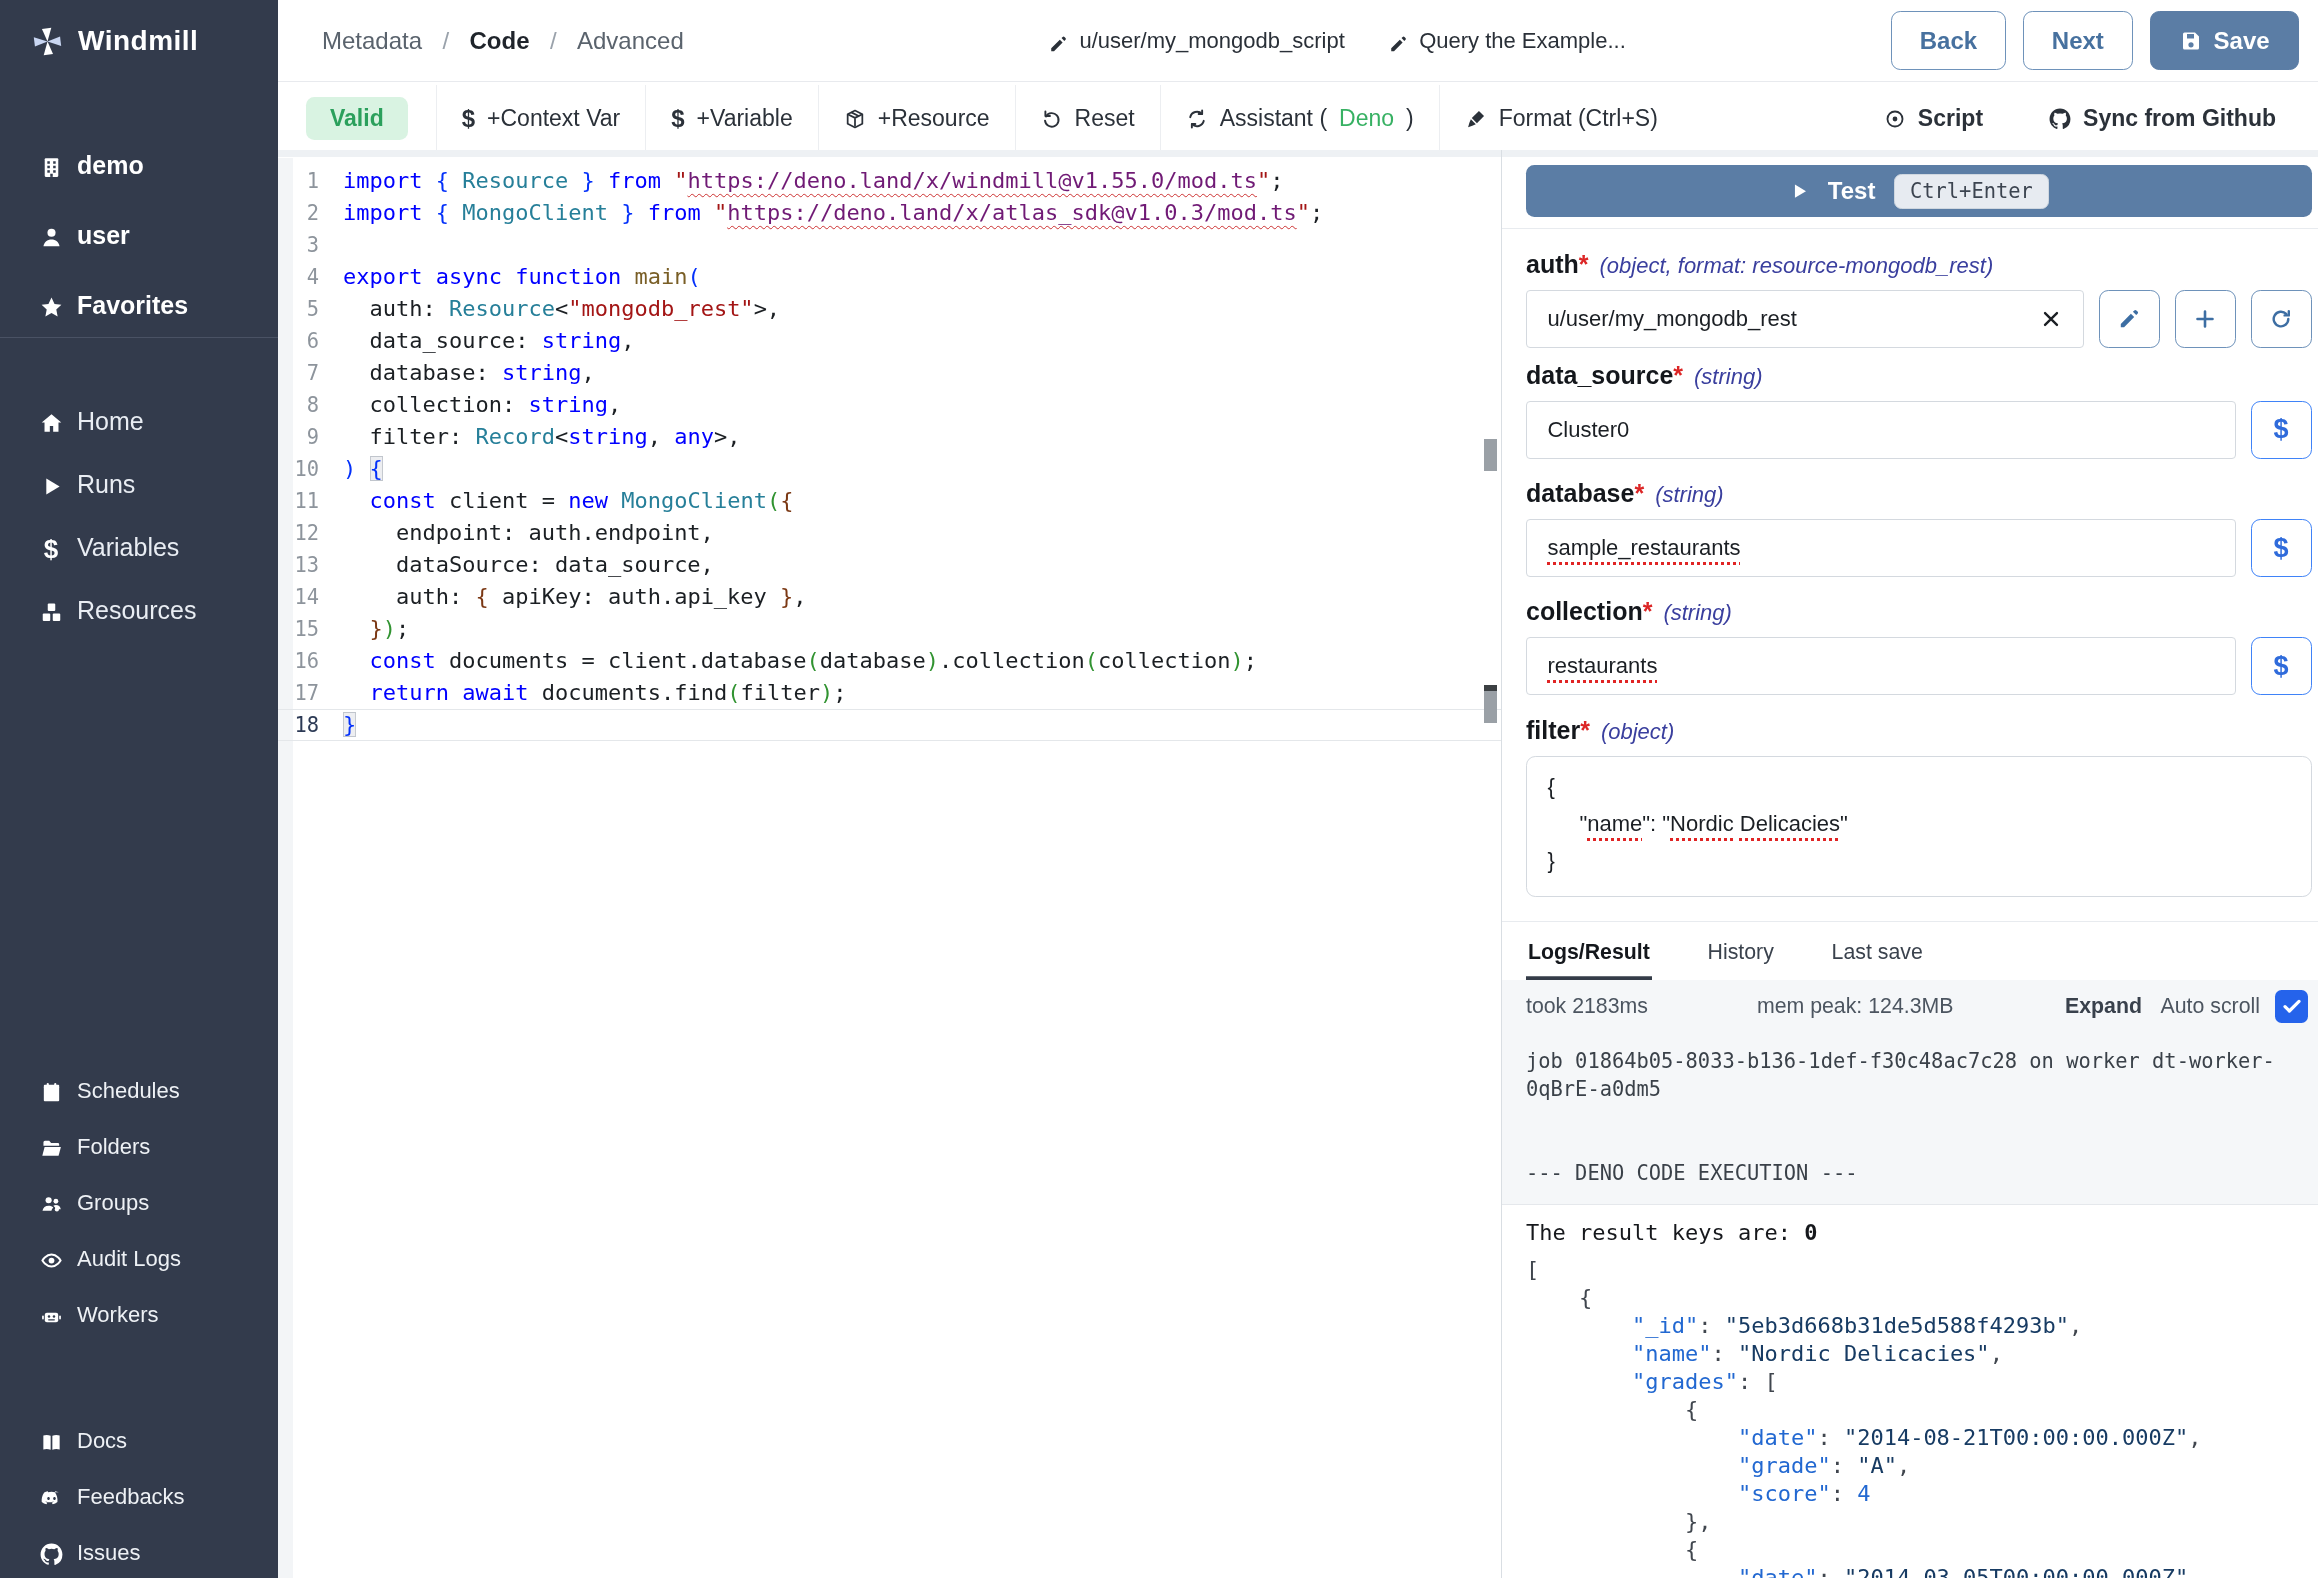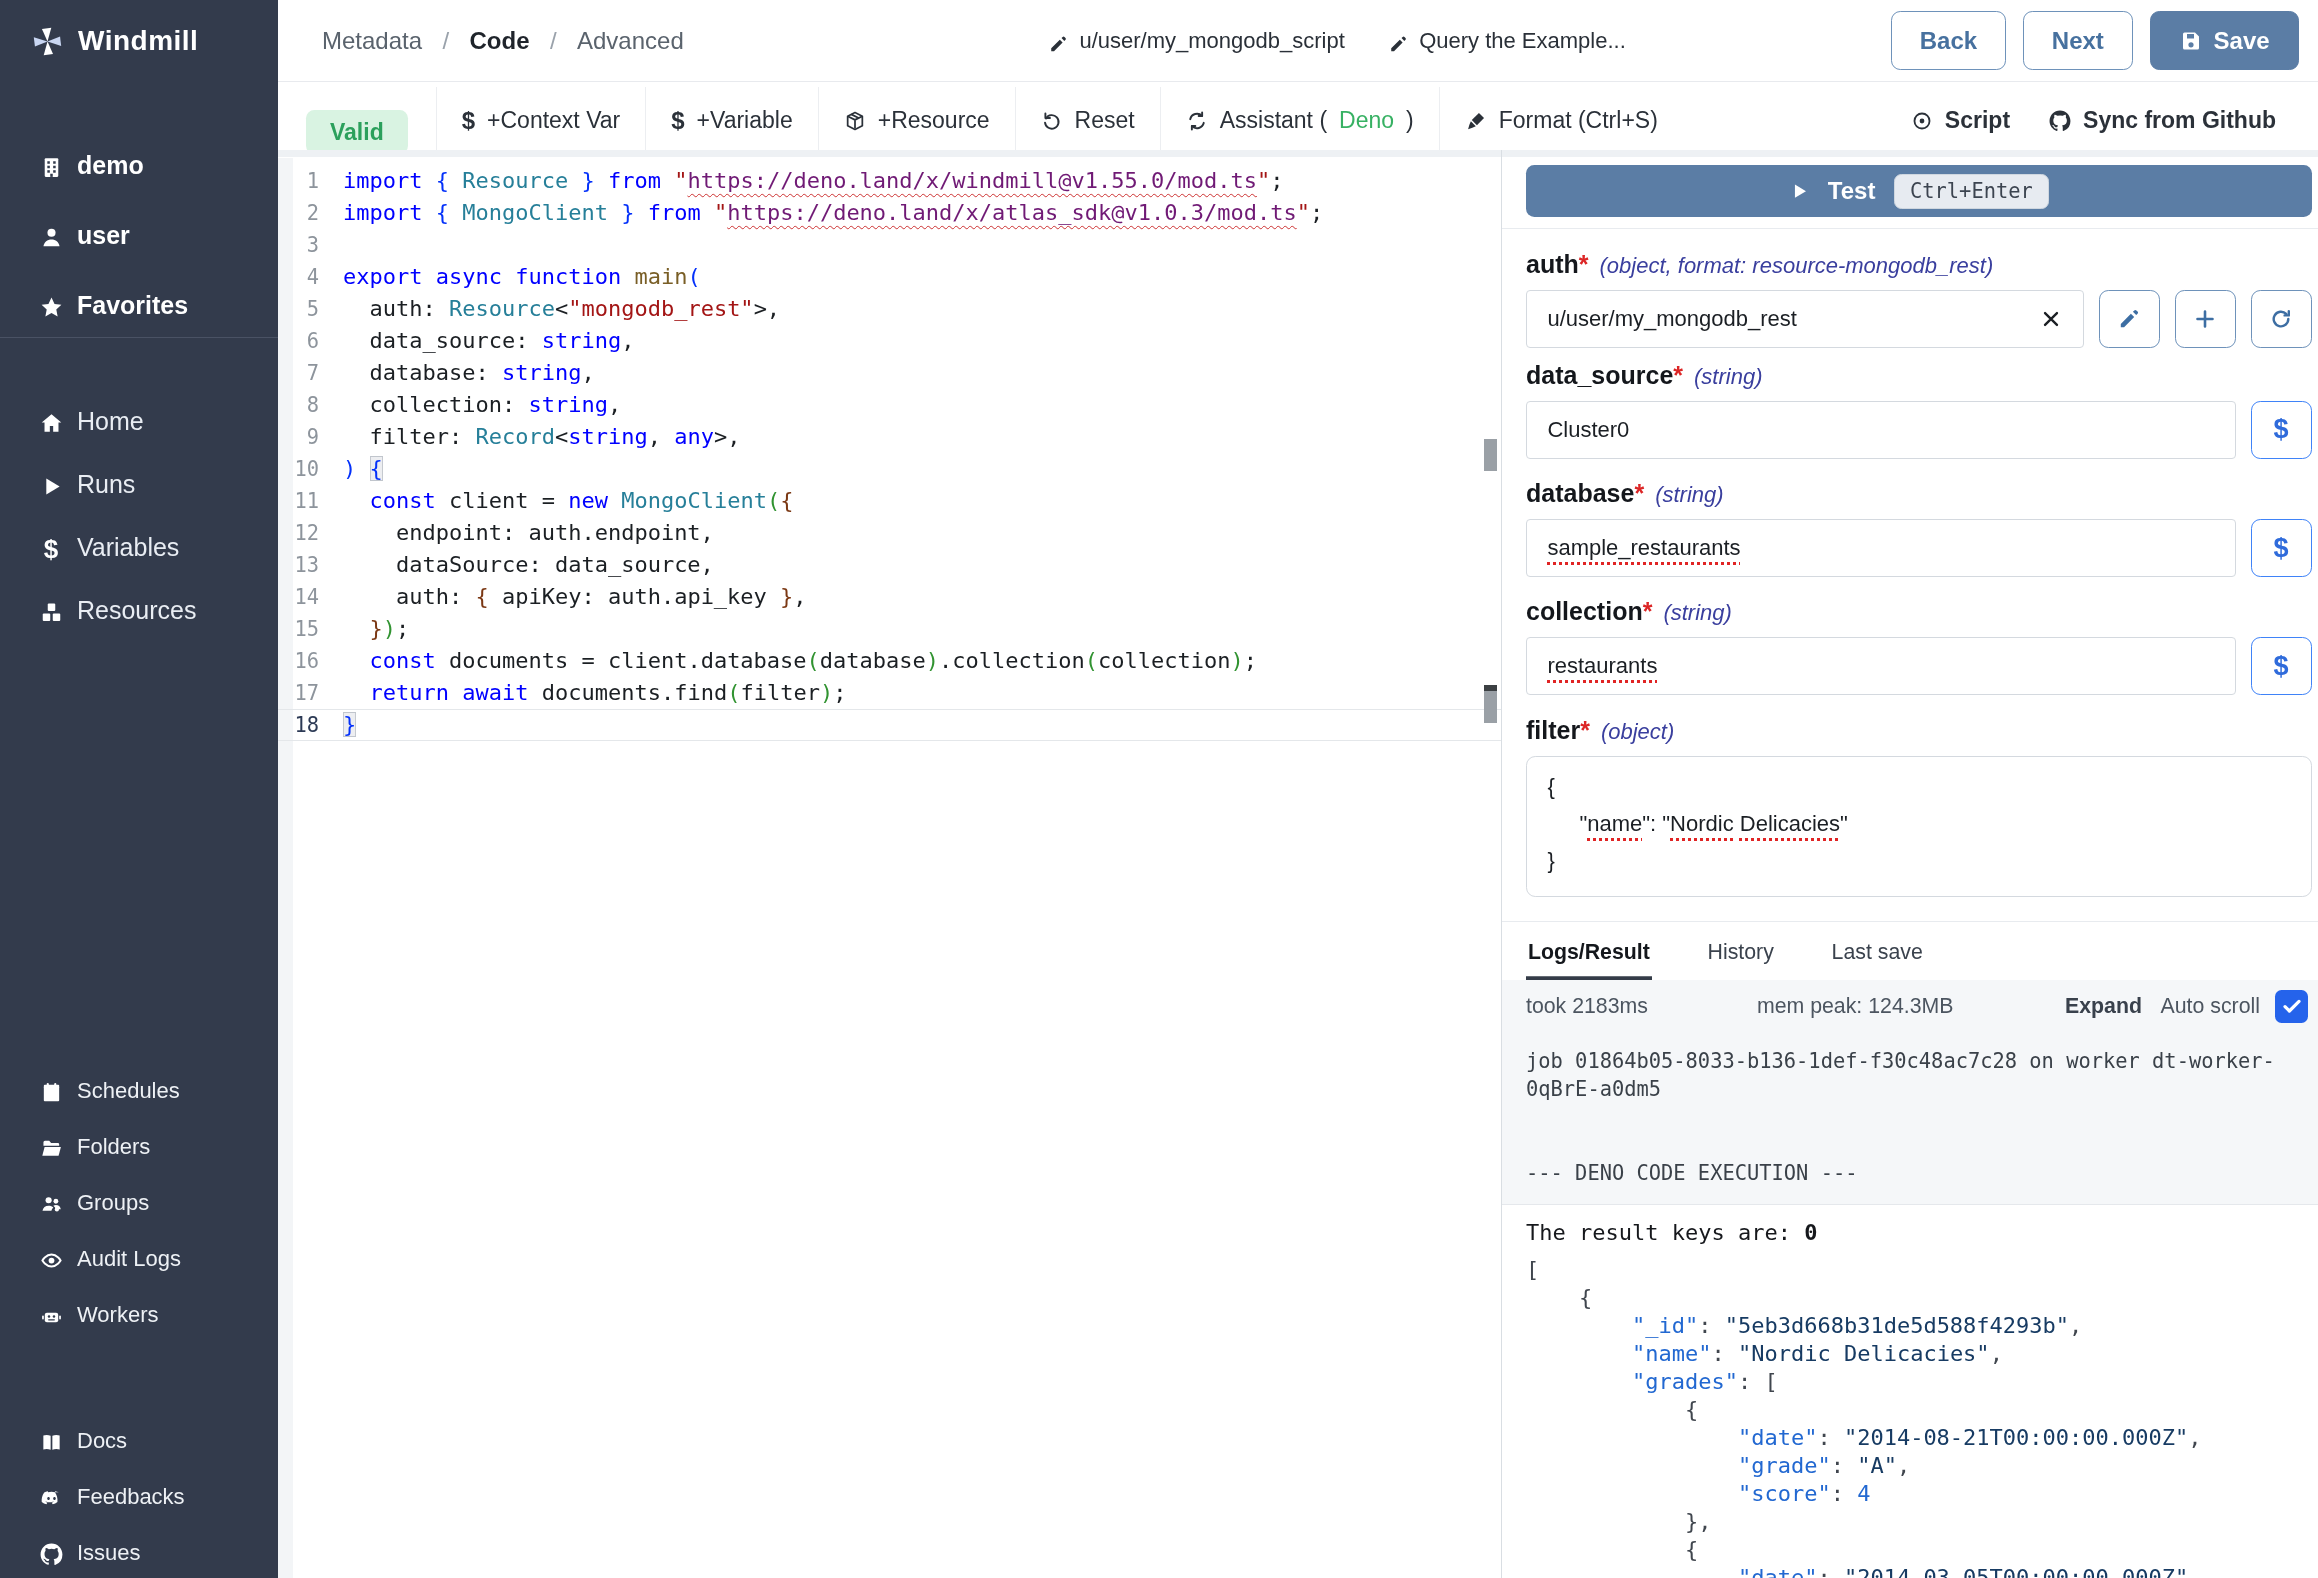--- a/index.html
+++ b/index.html
@@ -36,26 +36,26 @@
   .chips{position:absolute;left:770px;top:0;height:82px;display:flex;align-items:center;gap:43px}
   .chip{display:flex;align-items:flex-end;gap:11px;font-size:22px;font-weight:400;color:#2a3038;cursor:pointer}
   .chip svg{width:20.4px;height:20.4px}
   .tb-buttons{position:absolute;right:20.4px;top:11px;display:flex;gap:16.7px}
   .btn{height:59px;border-radius:9.3px;border:1.9px solid var(--accent-border);background:#fff;color:var(--accent-text);
        font-weight:700;font-size:24px;display:flex;align-items:center;justify-content:center;padding:0 28px;gap:11px;cursor:pointer;font-family:inherit}
   .btn.primary{background:var(--accent);border-color:var(--accent);color:#fff}
   .btn.primary svg{width:24px;height:24px}
 
   
-  .toolbar{position:absolute;left:278px;top:83px;width:2041px;height:72px;background:#fff;border-bottom:0.9px solid #e8eaee;display:flex;align-items:flex-end}
+  .toolbar{position:absolute;left:278px;top:83px;width:2041px;height:72px;background:#fff;border-bottom:0.9px solid #e8eaee;display:flex;align-items:center}
   .badge-valid{margin:0 28px;background:#d9f3e2;color:#2ba05c;font-size:23px;font-weight:600;padding:8.3px 24px;border-radius:8.3px}
   .tbi{display:flex;align-items:center;gap:12px;padding:0 25px;height:67px;border-left:0.9px solid #eceef1;font-size:23px;font-weight:500;color:#2b3139;background:#fff;cursor:pointer;font-family:inherit;border-top:none;border-bottom:none;border-right:none}
   .tbi svg{width:22px;height:22px}
   .tbi .accent{color:#37b163}
-  .toolbar-right{margin-left:auto;display:flex;gap:39px;padding-right:43px}
+  .toolbar-right{margin-left:auto;display:flex;gap:66px;padding-right:43px}
   .toolbar-right .tbi{border-left:none;padding:0;font-weight:600}
   .tb-dollar{font-weight:700;font-size:24px;color:#2b3139}
   .gap-band{position:absolute;left:278px;top:150px;width:2041px;height:7.4px;background:#eef1f4}
 
   
   .editor{position:absolute;left:278px;top:158px;width:1223px;bottom:0;background:#fff;padding-top:7.4px;cursor:text}
   .editor .glyph-strip{position:absolute;left:0;top:0;bottom:0;width:15px;background:#f3f5f7}
   .crow{display:flex;height:32px;align-items:center;position:relative}
   .gut{width:65px;padding-right:24px;text-align:right;font-family:"DejaVu Sans Mono",monospace;font-size:20.4px;color:#8d949c;flex:none}
   .crow.cur{box-shadow:inset 0 0.9px 0 #e4e7ea,inset 0 -0.9px 0 #e4e7ea}

